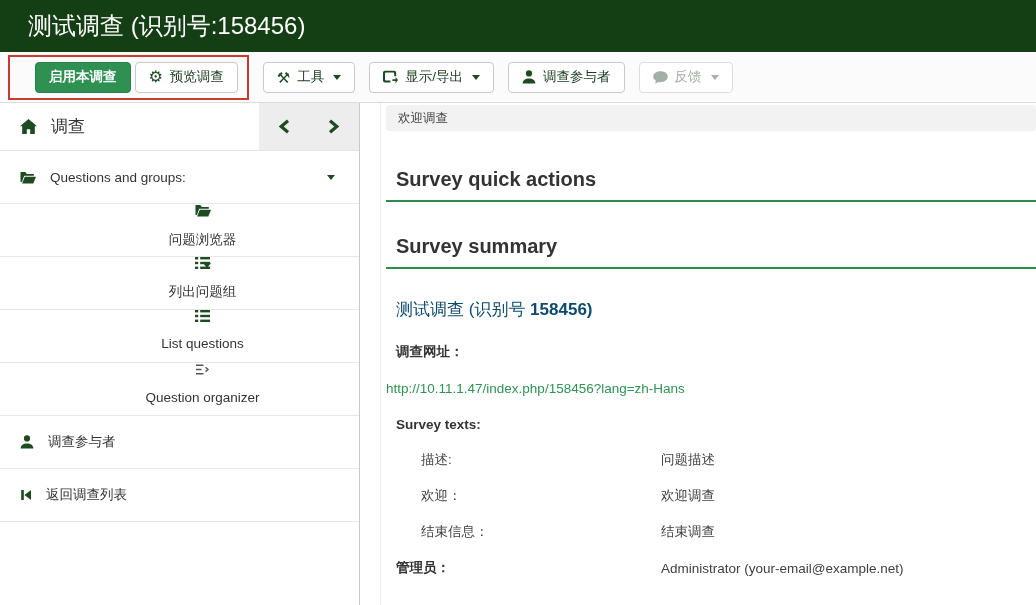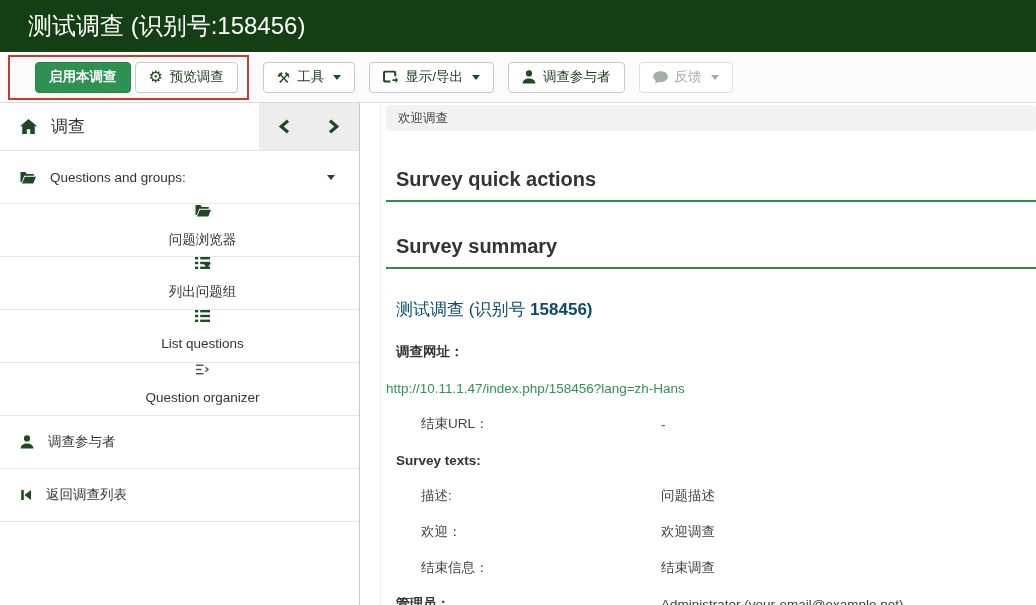--- a/index.html
+++ b/index.html
@@ -252,24 +252,20 @@
         <span>测试调查 (识别号 </span><span class="bold">158456)</span>
       </div>
       <div class="rows" id="summary-rows">
           <div class="row">
             <span class="lbl bold">调查网址：</span>
           </div>
           <div class="row">
             <span class="val"><a href="#">http://10.11.1.47/index.php/158456?lang=zh-Hans</a></span>
           </div>
           <div class="row">
-            <span class="lbl sub">结束URL：</span>
-            <span class="val">-</span>
-          </div>
-          <div class="row">
             <span class="lbl bold">Survey texts:</span>
           </div>
           <div class="row">
             <span class="lbl sub">描述:</span>
             <span class="val">问题描述</span>
           </div>
           <div class="row">
             <span class="lbl sub">欢迎：</span>
             <span class="val">欢迎调查</span>
           </div>

